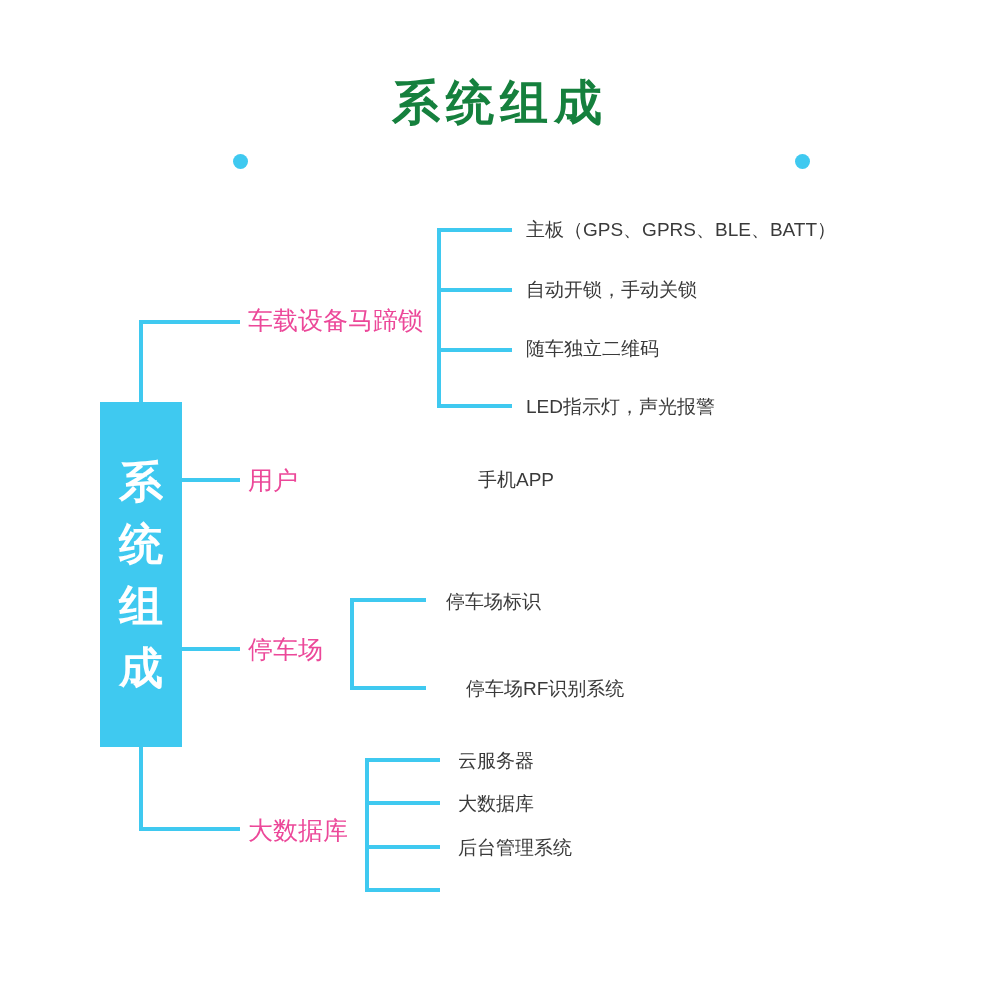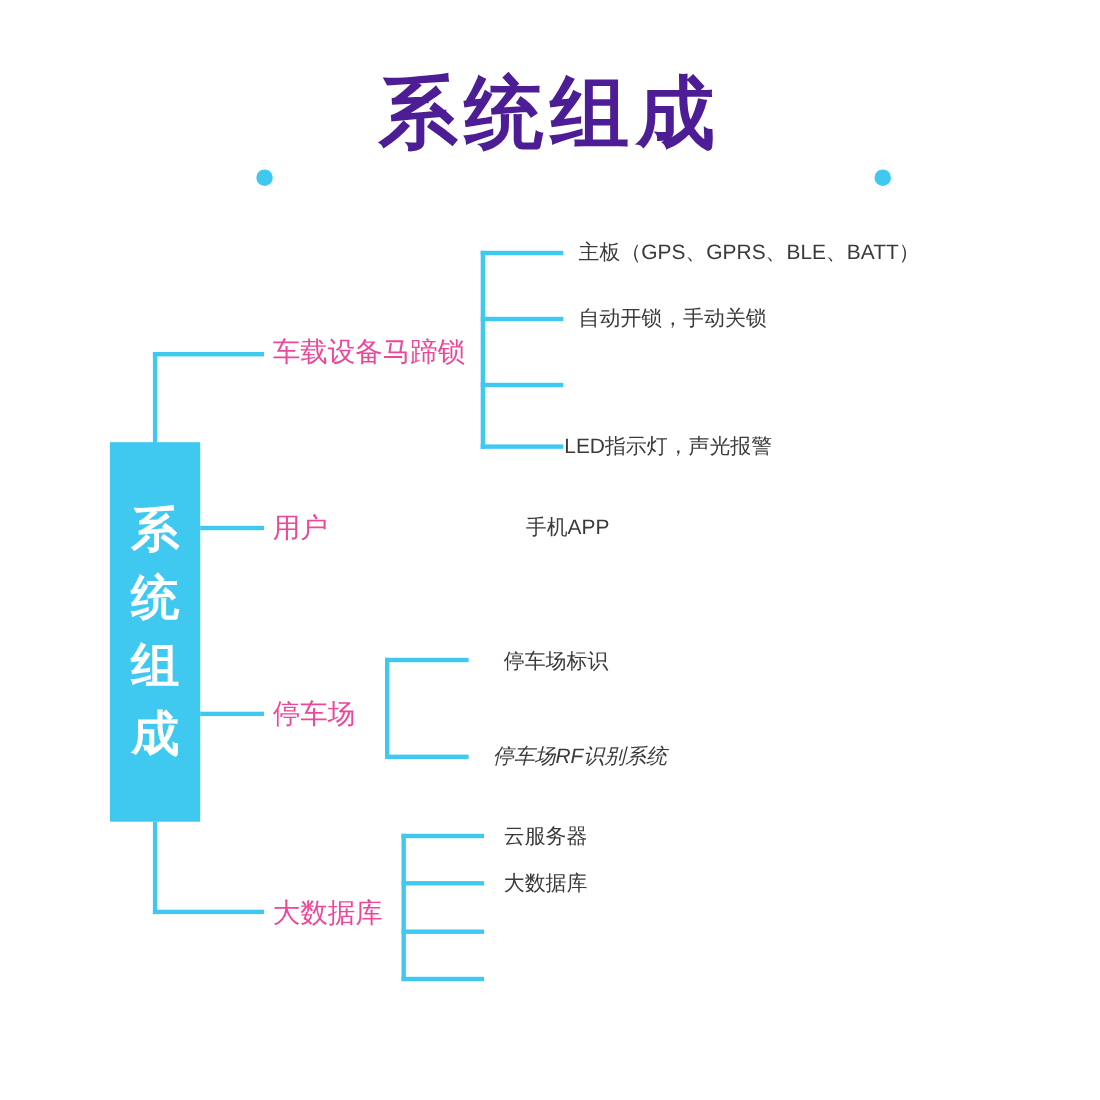--- a/index.html
+++ b/index.html
@@ -27,24 +27,24 @@
     top: 58px;
     width: 1000px;
     height: 90px;
   }
   .title-text {
     position: absolute;
     left: 0;
     top: 0;
     width: 1000px;
     text-align: center;
-    font-size: 72px;
+    font-size: 48px;
     font-weight: bold;
     letter-spacing: 6px;
-    color: #4c1d95;
+    color: #15803d;
     line-height: 90px;
     white-space: nowrap;
   }
   .title-dot {
     position: absolute;
     top: 96px;
     width: 15px;
     height: 15px;
     border-radius: 50%;
     background: #3FC9F0;
@@ -133,38 +133,40 @@
 
   <div class="ln-v" style="left:437px; top:228px; height:180px;"></div>
 
   <div class="ln-h" style="left:437px; top:228px; width:75px;"></div>
   <div class="ln-h" style="left:437px; top:288px; width:75px;"></div>
   <div class="ln-h" style="left:437px; top:348px; width:75px;"></div>
   <div class="ln-h" style="left:437px; top:404px; width:75px;"></div>
 
   <div class="leaf-label" style="left:526px; top:215px;">主板（GPS、GPRS、BLE、BATT）</div>
   <div class="leaf-label" style="left:526px; top:275px;text-align:right;">自动开锁，手动关锁</div>
-  <div class="leaf-label" style="left:513px; top:392px;">LED指示灯，声光报警</div>
+  <div class="leaf-label" style="left:526px; top:334px;">随车独立二维码</div>
+  <div class="leaf-label" style="left:526px; top:392px;">LED指示灯，声光报警</div>
 
   <div class="node-label" style="left:248px; top:465px;">用户</div>
   <div class="leaf-label" style="left:430px; top:465px;margin-left:48px;">手机APP</div>
 
   <div class="node-label" style="left:248px; top:634px;">停车场</div>
 
   <div class="ln-v" style="left:350px; top:598px; height:92px;"></div>
   <div class="ln-h" style="left:350px; top:598px; width:76px;"></div>
   <div class="ln-h" style="left:350px; top:686px; width:76px;"></div>
 
-  <div class="leaf-label" style="left:446px; top:587px;margin-left:12px;">停车场标识</div>
-  <div class="leaf-label" style="left:448px; top:674px;font-style:italic;">停车场RF识别系统</div>
+  <div class="leaf-label" style="left:446px; top:587px;">停车场标识</div>
+  <div class="leaf-label" style="left:466px; top:674px;">停车场RF识别系统</div>
 
   <div class="node-label" style="left:248px; top:815px;">大数据库</div>
 
   <div class="ln-v" style="left:365px; top:758px; height:134px;"></div>
   <div class="ln-h" style="left:365px; top:758px; width:75px;"></div>
   <div class="ln-h" style="left:365px; top:801px; width:75px;"></div>
   <div class="ln-h" style="left:365px; top:845px; width:75px;"></div>
   <div class="ln-h" style="left:365px; top:888px; width:75px;"></div>
 
   <div class="leaf-label" style="left:458px; top:746px;font-family:Liberation Serif, serif;">云服务器</div>
   <div class="leaf-label" style="left:458px; top:789px;">大数据库</div>
+  <div class="leaf-label" style="left:458px; top:833px;">后台管理系统</div>
 
 </div>
 
 </body></html>

